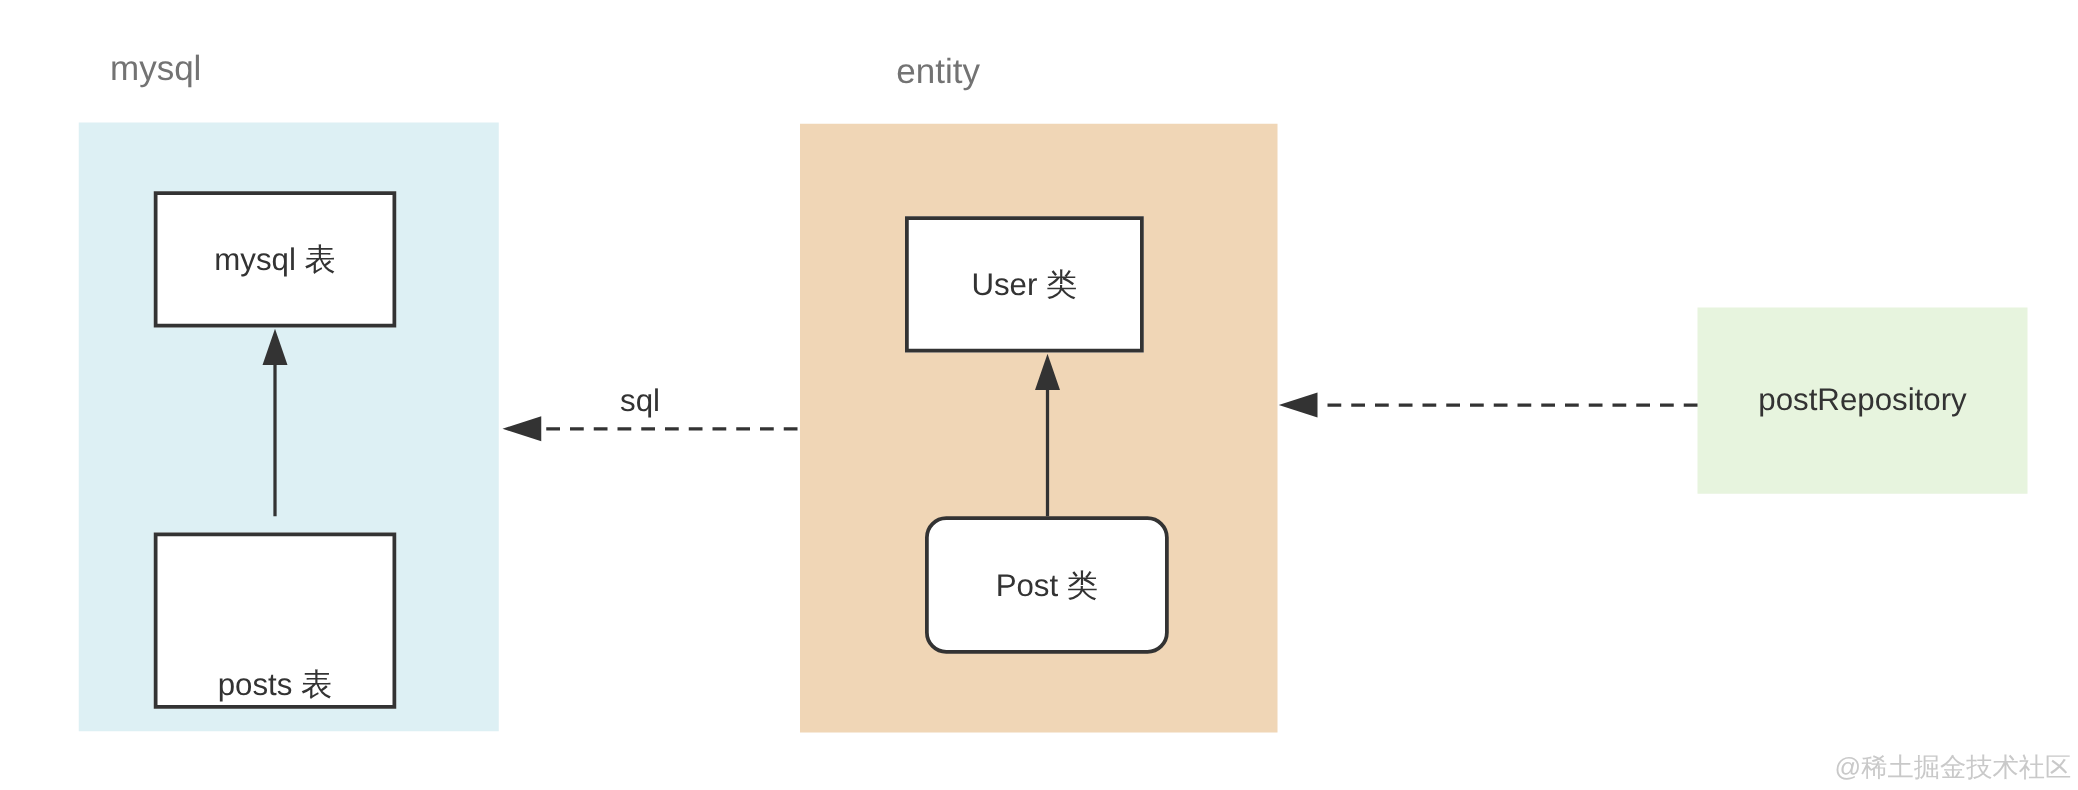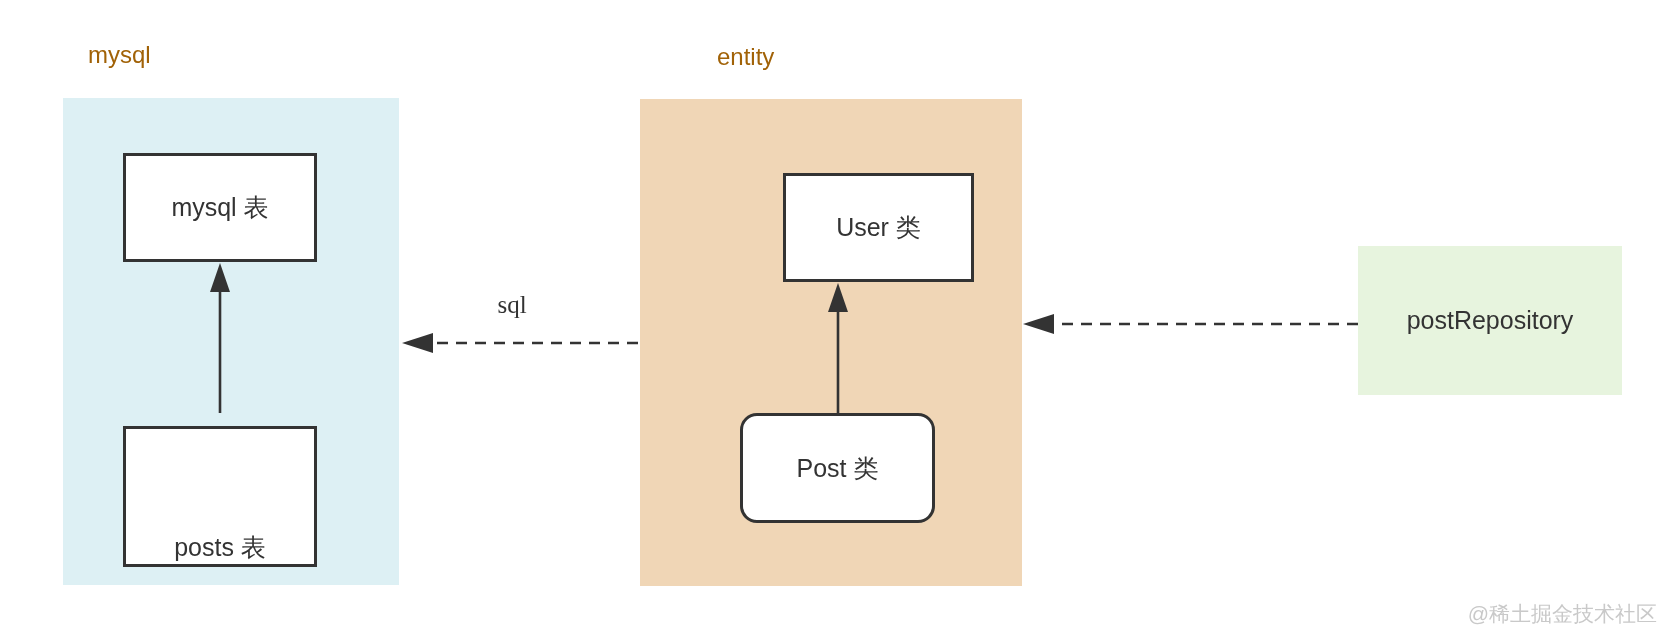--- a/index.html
+++ b/index.html
@@ -11,44 +11,44 @@
     position: relative;
     width: 1662px;
     height: 632px;
     background: #ffffff;
     overflow: hidden;
     font-family: "Liberation Sans", "DejaVu Sans", sans-serif;
     color: #333333;
   }
   .group-label {
     position: absolute;
-    font-size: 24px;
+    font-size: 28px;
     line-height: 26px;
-    color: #a16207;
+    color: #737373;
     white-space: nowrap;
   }
   .container {
     position: absolute;
   }
   .container.mysql   { left: 63px;  top: 98px; width: 336px; height: 487px; background: #ddf0f4; }
   .container.entity  { left: 640px; top: 99px; width: 382px; height: 487px; background: #f0d6b6; }
   .node {
     position: absolute;
     box-sizing: border-box;
     background: #ffffff;
     border: 3px solid #333333;
     display: flex;
     align-items: center;
     justify-content: center;
     font-size: 25px;
     white-space: nowrap;
   }
   .node.users  { left: 123px; top: 153px; width: 194px; height: 109px; }
   .node.posts  { left: 123px; top: 426px; width: 194px; height: 141px; align-items: flex-end; }
-  .node.userc  { left: 783px; top: 173px; width: 191px; height: 109px; }
+  .node.userc  { left: 724px; top: 173px; width: 191px; height: 109px; }
   .node.postc  { left: 740px; top: 413px; width: 195px; height: 110px; border-radius: 17px; }
   .repo {
     position: absolute;
     left: 1358px; top: 246px; width: 264px; height: 149px;
     background: #e7f4de;
     display: flex;
     flex-direction: column;
     align-items: center;
     justify-content: center;
     font-size: 25px;
@@ -66,21 +66,21 @@
   .overlay line.dashed { stroke-dasharray: 11 8; }
   .overlay polygon { fill: #333333; stroke: none; }
   .edge-label {
     position: absolute;
     font-size: 25px;
     line-height: 30px;
     text-align: center;
     white-space: nowrap;
     color: #333333;
   }
-  .edge-label.sql  { left: 472px; top: 290px; width: 80px; font-family: Liberation Serif, serif; }
+  .edge-label.sql  { left: 472px; top: 306px; width: 80px; }
   .edge-label.find { left: 1046px; top: 310px; width: 268px; background: #ffffff; }
   .watermark {
     position: absolute;
     right: 5px; top: 600px;
     font-size: 21px;
     color: #c9c9c9;
     white-space: nowrap;
   }
 </style>
 </head>

